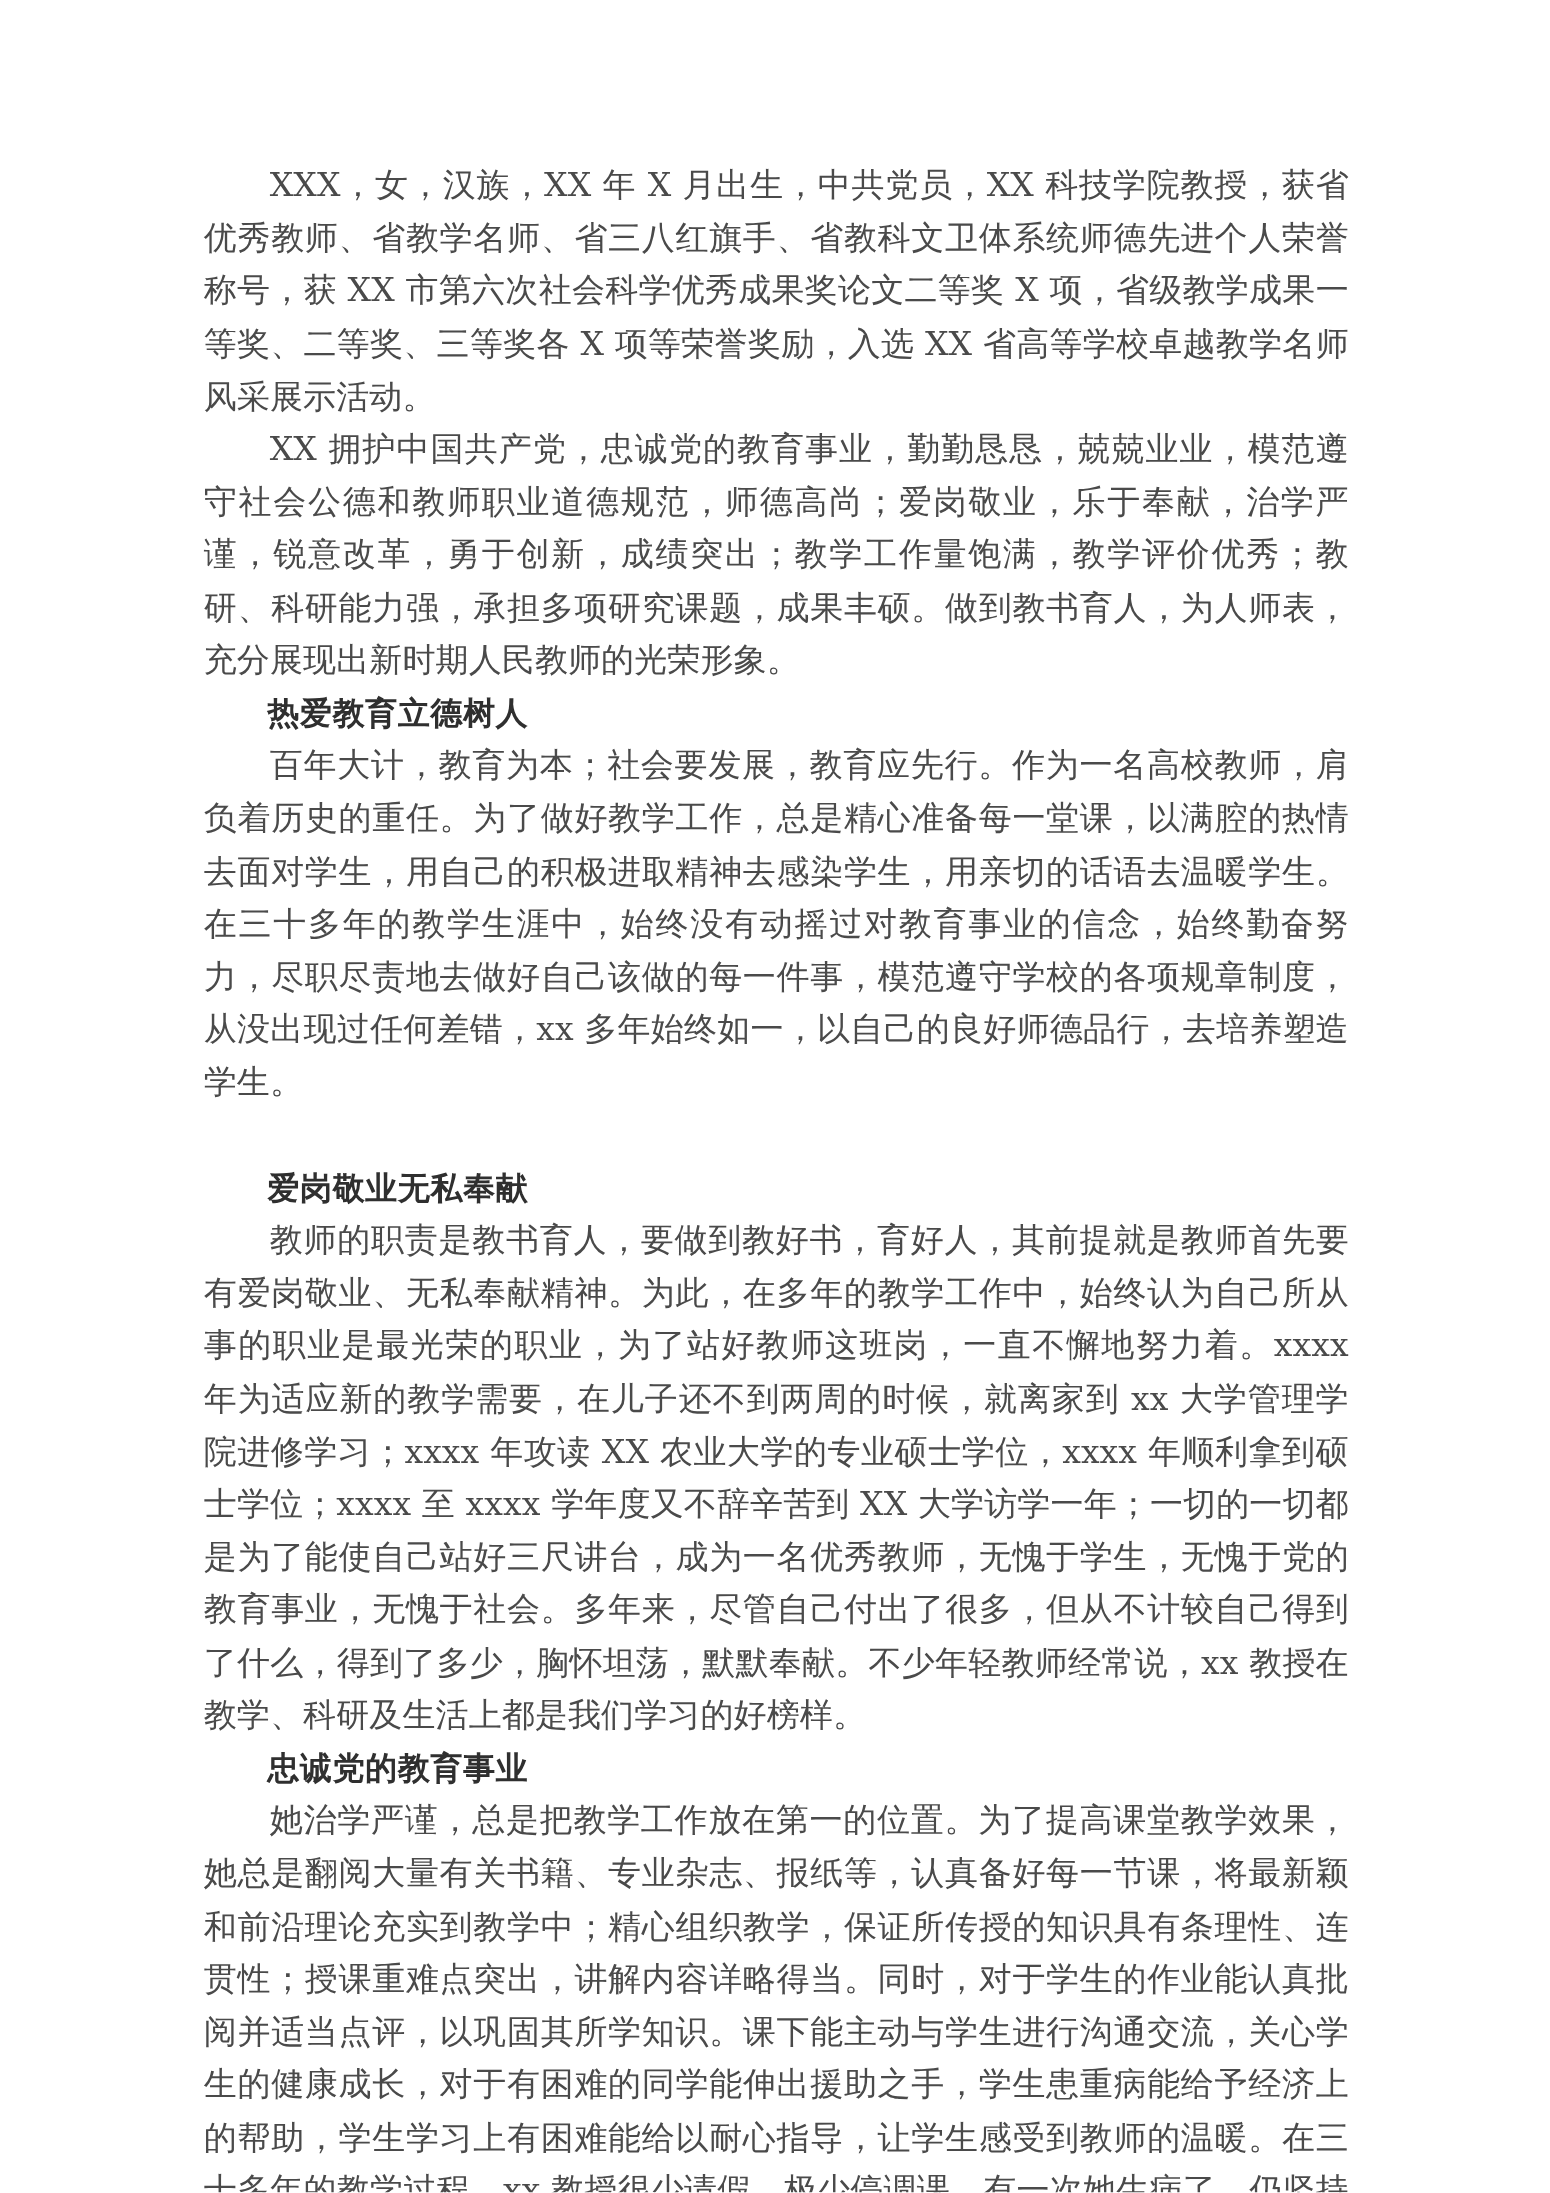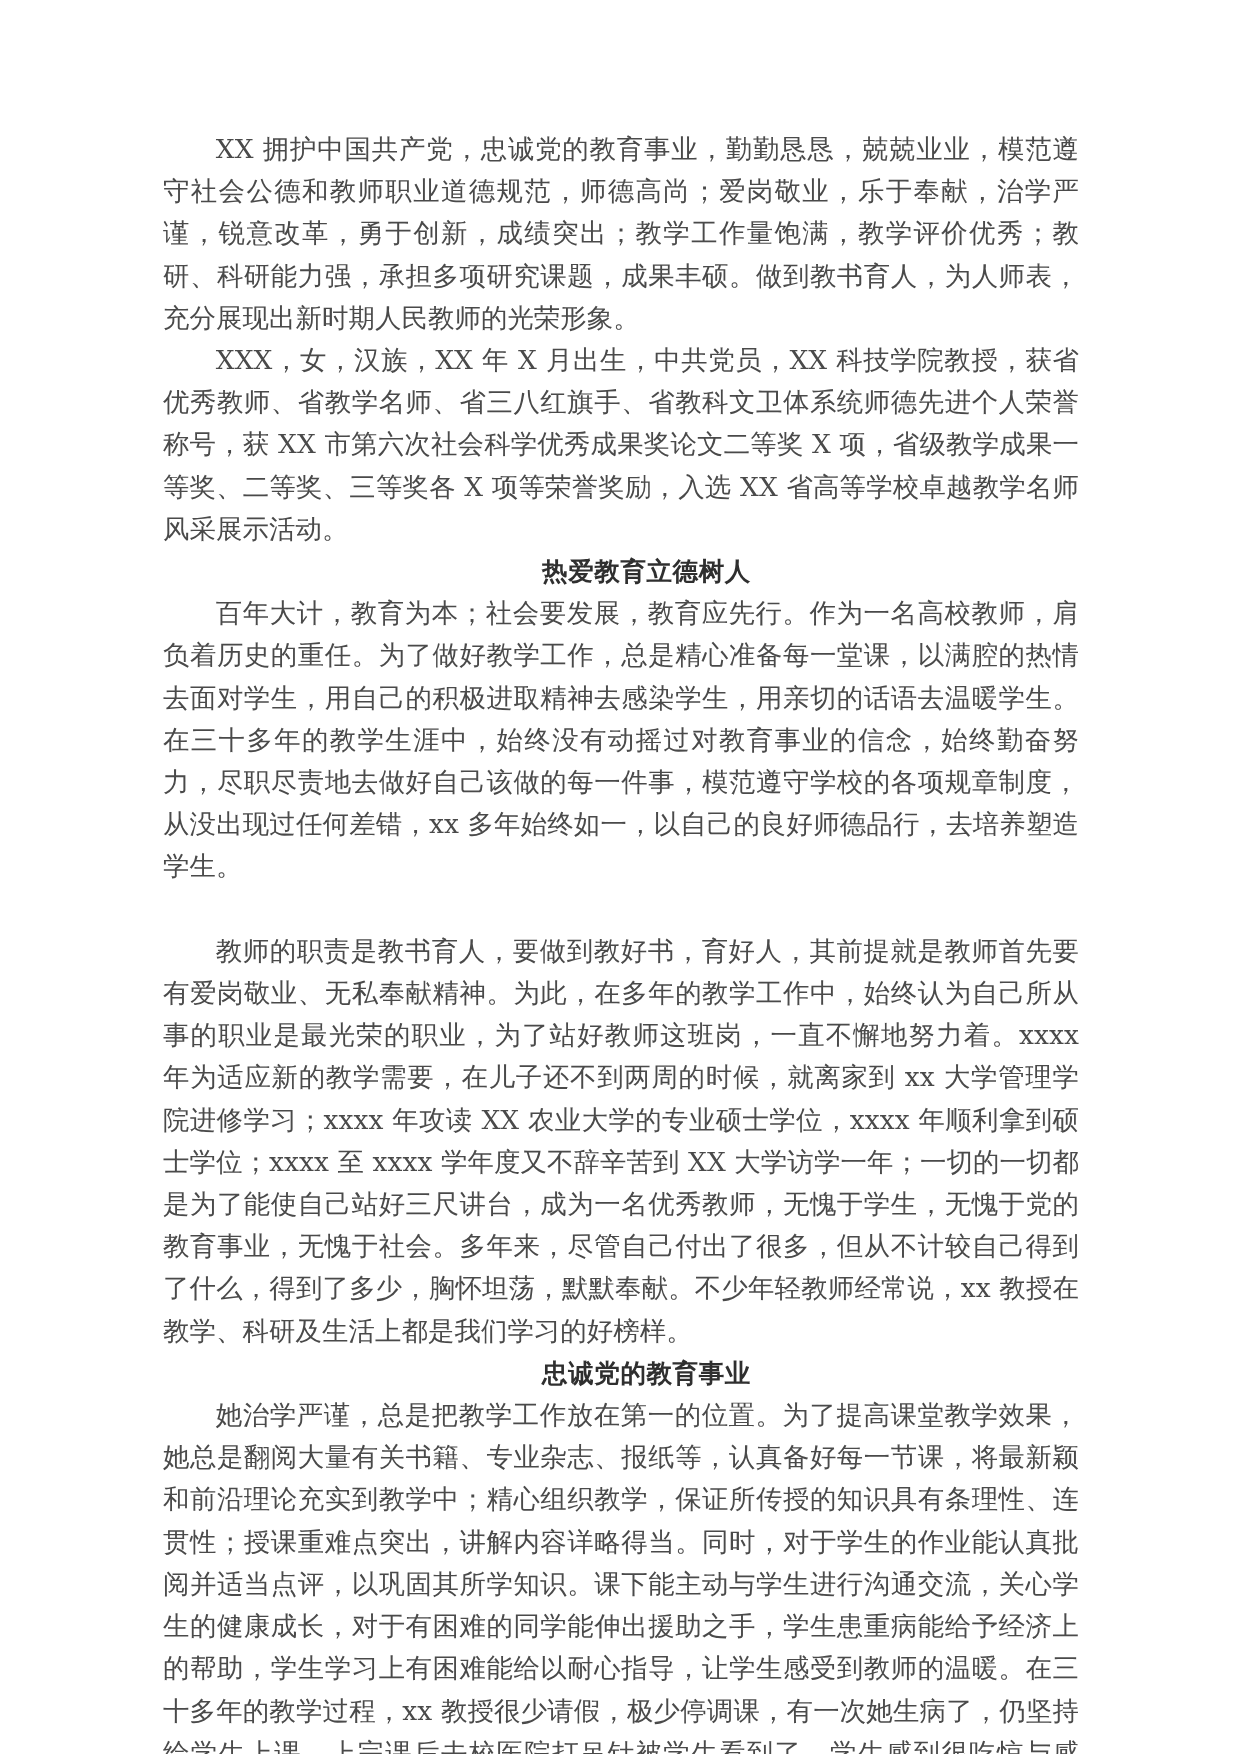--- a/index.html
+++ b/index.html
@@ -48,44 +48,44 @@
   .heading {
     font-family: "DejaVu Sans", "Liberation Sans", sans-serif;
     font-size: 25.5px;
     line-height: 42.2px;
     font-weight: bold;
     color: #2f2f2f;
     text-indent: 2em;
     margin: 0;
     letter-spacing: 0.6px;
     white-space: nowrap;
-    text-align: center;
   }
 
   
   .spacer-line {
     height: 42.2px;
   }
 </style>
 </head>
 <body>
 
 <div class="page">
   <div class="page-body">
 
+    <p class="para">XXX，女，汉族，XX 年 X 月出生，中共党员，XX 科技学院教授，获省优秀教师、省教学名师、省三八红旗手、省教科文卫体系统师德先进个人荣誉称号，获 XX 市第六次社会科学优秀成果奖论文二等奖 X 项，省级教学成果一等奖、二等奖、三等奖各 X 项等荣誉奖励，入选 XX 省高等学校卓越教学名师风采展示活动。</p>
+
     <p class="para">XX 拥护中国共产党，忠诚党的教育事业，勤勤恳恳，兢兢业业，模范遵守社会公德和教师职业道德规范，师德高尚；爱岗敬业，乐于奉献，治学严谨，锐意改革，勇于创新，成绩突出；教学工作量饱满，教学评价优秀；教研、科研能力强，承担多项研究课题，成果丰硕。做到教书育人，为人师表，充分展现出新时期人民教师的光荣形象。</p>
-
-    <p class="para">XXX，女，汉族，XX 年 X 月出生，中共党员，XX 科技学院教授，获省优秀教师、省教学名师、省三八红旗手、省教科文卫体系统师德先进个人荣誉称号，获 XX 市第六次社会科学优秀成果奖论文二等奖 X 项，省级教学成果一等奖、二等奖、三等奖各 X 项等荣誉奖励，入选 XX 省高等学校卓越教学名师风采展示活动。</p>
 
     <h2 class="heading">热爱教育立德树人</h2>
 
     <p class="para">百年大计，教育为本；社会要发展，教育应先行。作为一名高校教师，肩负着历史的重任。为了做好教学工作，总是精心准备每一堂课，以满腔的热情去面对学生，用自己的积极进取精神去感染学生，用亲切的话语去温暖学生。在三十多年的教学生涯中，始终没有动摇过对教育事业的信念，始终勤奋努力，尽职尽责地去做好自己该做的每一件事，模范遵守学校的各项规章制度，从没出现过任何差错，xx 多年始终如一，以自己的良好师德品行，去培养塑造学生。</p>
 
     <div class="spacer-line"></div>
 
+    <h2 class="heading">爱岗敬业无私奉献</h2>
 
     <p class="para">教师的职责是教书育人，要做到教好书，育好人，其前提就是教师首先要有爱岗敬业、无私奉献精神。为此，在多年的教学工作中，始终认为自己所从事的职业是最光荣的职业，为了站好教师这班岗，一直不懈地努力着。xxxx 年为适应新的教学需要，在儿子还不到两周的时候，就离家到 xx 大学管理学院进修学习；xxxx 年攻读 XX 农业大学的专业硕士学位，xxxx 年顺利拿到硕士学位；xxxx 至 xxxx 学年度又不辞辛苦到 XX 大学访学一年；一切的一切都是为了能使自己站好三尺讲台，成为一名优秀教师，无愧于学生，无愧于党的教育事业，无愧于社会。多年来，尽管自己付出了很多，但从不计较自己得到了什么，得到了多少，胸怀坦荡，默默奉献。不少年轻教师经常说，xx 教授在教学、科研及生活上都是我们学习的好榜样。</p>
 
     <h2 class="heading">忠诚党的教育事业</h2>
 
     <p class="para">她治学严谨，总是把教学工作放在第一的位置。为了提高课堂教学效果，她总是翻阅大量有关书籍、专业杂志、报纸等，认真备好每一节课，将最新颖和前沿理论充实到教学中；精心组织教学，保证所传授的知识具有条理性、连贯性；授课重难点突出，讲解内容详略得当。同时，对于学生的作业能认真批阅并适当点评，以巩固其所学知识。课下能主动与学生进行沟通交流，关心学生的健康成长，对于有困难的同学能伸出援助之手，学生患重病能给予经济上的帮助，学生学习上有困难能给以耐心指导，让学生感受到教师的温暖。在三十多年的教学过程，xx 教授很少请假，极少停调课，有一次她生病了，仍坚持给学生上课，上完课后去校医院打吊针被学生看到了，学生感到很吃惊与感动，说：“老师您病了，怎么还给我们上课啊”？xxxx 年 xx 月 xx 日，他在赶往学校西区为学生上课，骑车通过合蚌公路时，被一辆飞驰的摩托车撞倒，当时从电动车上重重地摔倒在水泥路上，后脑勺被摔出一个很大的包，当别人将她扶起时，她仍想着要去上课，不愿意去医院检查而耽误上课。</p>
 
   </div>
 </div>
 

